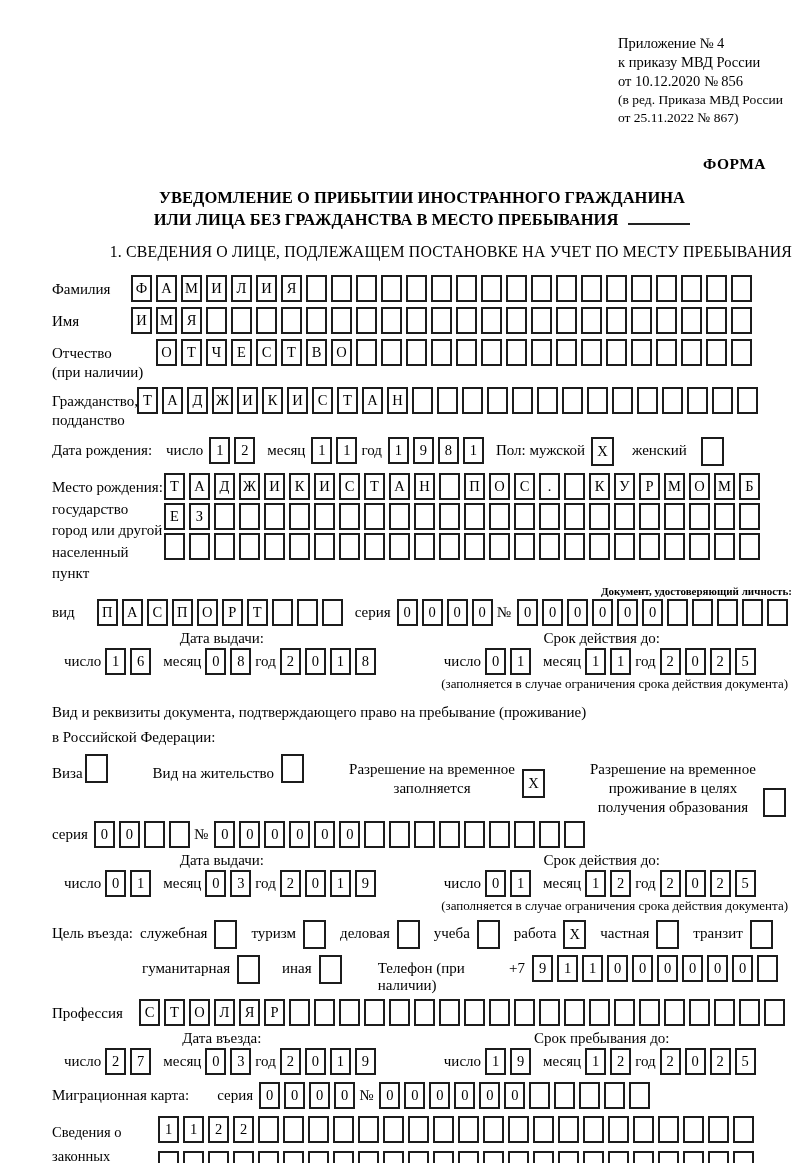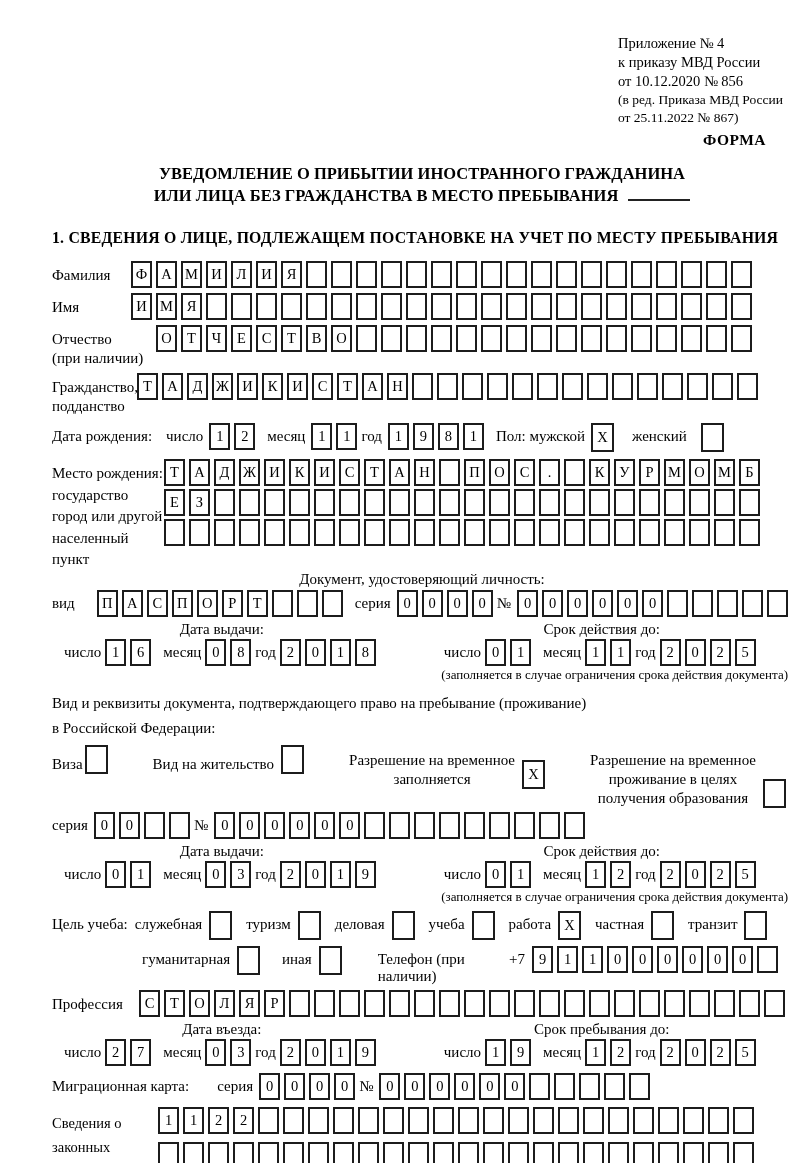--- a/index.html
+++ b/index.html
@@ -8,26 +8,26 @@
     width: 800px; height: 1163px; overflow: hidden;
     color:#000; font-family:"Liberation Serif","DejaVu Serif",serif;
     font-size: 15px;
   }
   .page { padding: 34px 8px 10px 52px; width:800px; }
 
   
   .appendix { margin-left: 566px; line-height: 19px; font-size: 14.5px; }
   .appendix .sub { font-size: 13.5px; line-height: 18px; }
   .appendix .sub:first-of-type { margin-top: 4px; }
-  .forma { text-align: right; padding-right: 26px; font-weight: bold; font-size: 15.5px; margin-top: 4px; letter-spacing: .5px; }
+  .forma { text-align: right; padding-right: 26px; font-weight: bold; font-size: 15.5px; margin-top: 28px; letter-spacing: .5px; }
 
   
   .title { text-align: center; font-weight: bold; font-size: 16.5px; line-height: 22px; margin-top: 14px; }
   .blankline { display:inline-block; width: 62px; border-bottom: 2px solid #222; margin-left: 10px; }
-  .sec-heading { text-align: left; font-weight: bold; font-size: 15.8px; margin-top: 22px; letter-spacing: .2px; }
+  .sec-heading { text-align: right; font-weight: normal; font-size: 15.8px; margin-top: 12px; letter-spacing: .2px; }
 
   
   .cbox {
     display: inline-block; flex: none;
     width: 21px; height: 27px; border: 2px solid #1c1c1c;
     margin-right: 4px; text-align: center; line-height: 23px; font-size: 14.5px;
     background: #fff;
   }
   .boxrow { display: flex; flex-wrap: nowrap; align-items: flex-start; }
   .check .cbox, .boxrow.check .cbox { width: 23px; height: 29px; line-height: 25px; }
@@ -42,21 +42,21 @@
   .inlinerow .t { padding-top: 5px; margin-right: 6px; }
   .gap8 { margin-left: 8px; } .gap14 { margin-left: 14px; } .gap22 { margin-left: 22px; }
 
   
   .multirow { display:flex; margin-top: 7px; }
   .mr-labels { flex:none; line-height: 21.5px; padding-top: 4px; }
   .w112 { width: 112px; } .w106 { width: 106px; font-size: 14.5px; line-height: 24px;}
   .mr-rows .boxrow { margin-bottom: 3px; }
   .mr-rows.loose .boxrow { margin-bottom: 8px; }
 
-  .center-bold { text-align:center; font-weight: normal; font-size: 15px; margin-top: 4px; }
+  .center-bold { text-align:right; font-weight: bold; font-size: 11px; margin-top: 4px; }
 
   
   .dates { display:flex; margin-top: 3px; }
   .dcol { text-align:center; }
   .dcol1 { margin-left: 12px; }
   .dcol2 { margin-left: 64px; }
   .dtitle { font-size: 15px; line-height: 18px; }
   .dline { display:flex; align-items:flex-start; margin-top: 1px; text-align:left; }
   .dline .t { padding-top: 5px; margin-right: 4px; }
   .note { text-align: right; font-size: 13px; padding-right: 4px; margin-top: 1px; }
@@ -538,21 +538,21 @@
             <span class="cbox">0</span>
             <span class="cbox">2</span>
             <span class="cbox">5</span>
           </span>
       </div>
     </div>
   </div>
   <div class="note">(заполняется в случае ограничения срока действия документа)</div>
 
   <div class="purpose-row">
-    <span class="t">Цель учеба:</span>
+    <span class="t">Цель въезда:</span>
     <span class="t">служебная</span>
     <span class="boxrow check">
         <span class="cbox"></span>
       </span>
     <span class="t">туризм</span>
     <span class="boxrow check">
         <span class="cbox"></span>
       </span>
     <span class="t">деловая</span>
     <span class="boxrow check">

